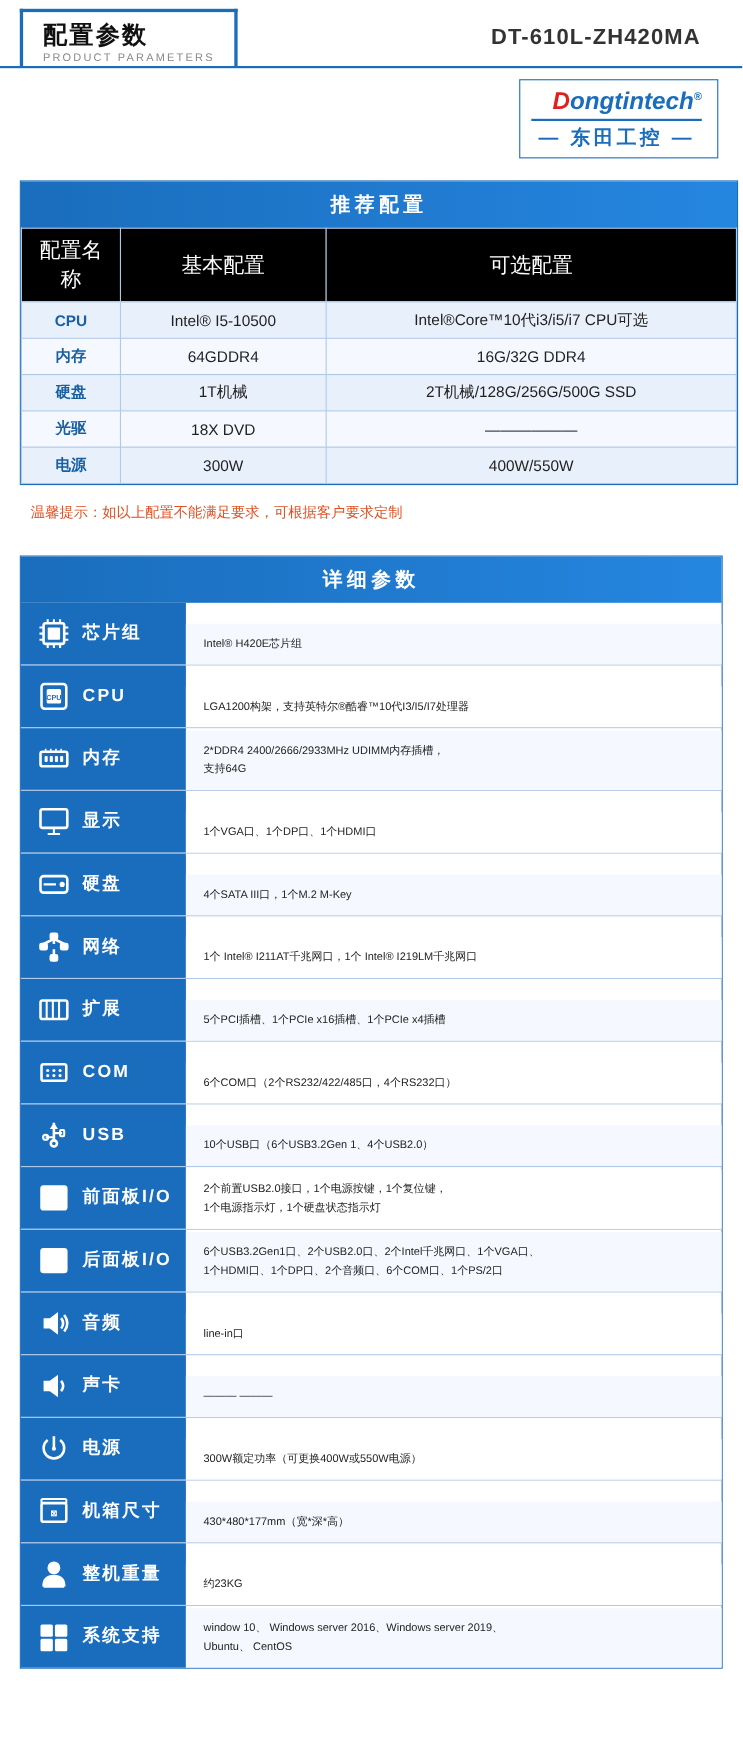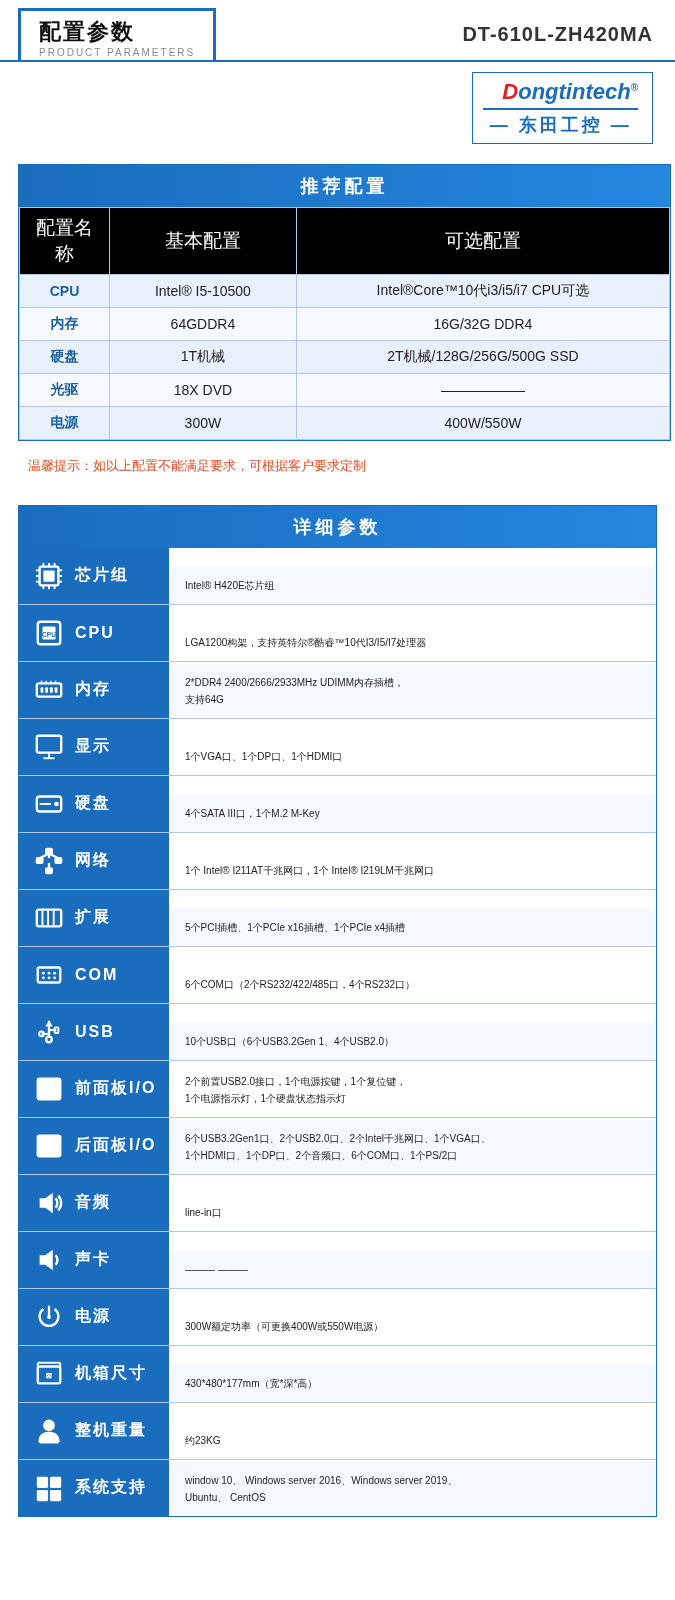--- a/index.html
+++ b/index.html
@@ -9,21 +9,21 @@
       font-family: 'Microsoft YaHei', 'SimHei', Arial, sans-serif;
       font-size: 14px;
       color: #222;
     }
 
     
     .header {
       display: flex;
       align-items: stretch;
       border-bottom: 2px solid #1a6dbc;
-      padding: 8px 0 0 0;
+      padding: 8px 16px 0 0;
       margin-bottom: 0;
     }
     .header-title-block {
       background: #fff;
       padding: 6px 18px 2px 18px;
       border-top: 3px solid #1a6dbc;
       border-left: 3px solid #1a6dbc;
       border-right: 3px solid #1a6dbc;
       margin-left: 18px;
     }

